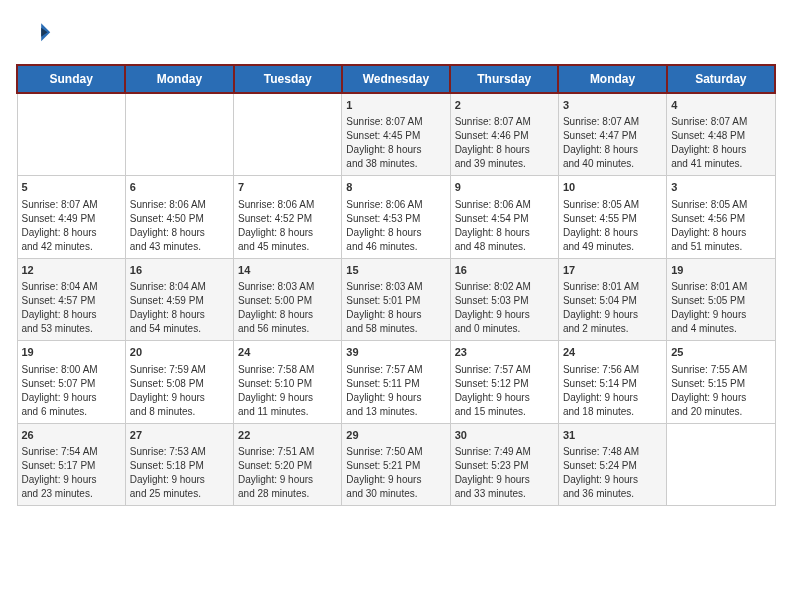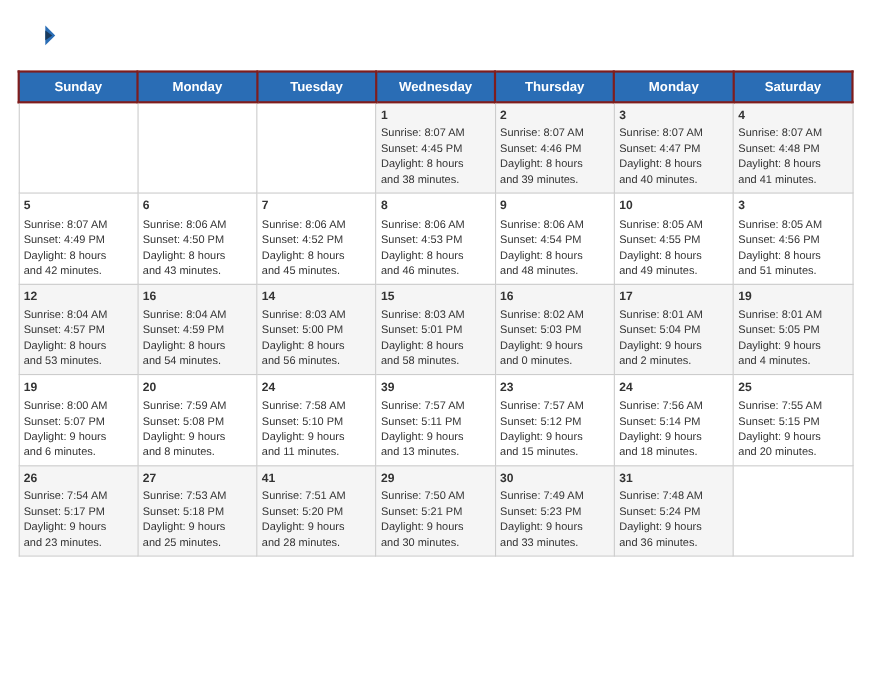--- a/index.html
+++ b/index.html
@@ -159,21 +159,21 @@
           <td><span class="day-num">20</span><span>Sunrise: 7:59 AM<br></span><span>Sunset: 5:08 PM<br></span><span>Daylight: 9 hours<br></span><span>and 8 minutes.<br></span></td>
           <td><span class="day-num">24</span><span>Sunrise: 7:58 AM<br></span><span>Sunset: 5:10 PM<br></span><span>Daylight: 9 hours<br></span><span>and 11 minutes.<br></span></td>
           <td><span class="day-num">39</span><span>Sunrise: 7:57 AM<br></span><span>Sunset: 5:11 PM<br></span><span>Daylight: 9 hours<br></span><span>and 13 minutes.<br></span></td>
           <td><span class="day-num">23</span><span>Sunrise: 7:57 AM<br></span><span>Sunset: 5:12 PM<br></span><span>Daylight: 9 hours<br></span><span>and 15 minutes.<br></span></td>
           <td><span class="day-num">24</span><span>Sunrise: 7:56 AM<br></span><span>Sunset: 5:14 PM<br></span><span>Daylight: 9 hours<br></span><span>and 18 minutes.<br></span></td>
           <td><span class="day-num">25</span><span>Sunrise: 7:55 AM<br></span><span>Sunset: 5:15 PM<br></span><span>Daylight: 9 hours<br></span><span>and 20 minutes.<br></span></td>
         </tr>
         <tr>
           <td><span class="day-num">26</span><span>Sunrise: 7:54 AM<br></span><span>Sunset: 5:17 PM<br></span><span>Daylight: 9 hours<br></span><span>and 23 minutes.<br></span></td>
           <td><span class="day-num">27</span><span>Sunrise: 7:53 AM<br></span><span>Sunset: 5:18 PM<br></span><span>Daylight: 9 hours<br></span><span>and 25 minutes.<br></span></td>
-          <td><span class="day-num">41</span><span>Sunrise: 7:51 AM<br></span><span>Sunset: 5:20 PM<br></span><span>Daylight: 9 hours<br></span><span>and 28 minutes.<br></span></td>
+          <td><span class="day-num">22</span><span>Sunrise: 7:51 AM<br></span><span>Sunset: 5:20 PM<br></span><span>Daylight: 9 hours<br></span><span>and 28 minutes.<br></span></td>
           <td><span class="day-num">29</span><span>Sunrise: 7:50 AM<br></span><span>Sunset: 5:21 PM<br></span><span>Daylight: 9 hours<br></span><span>and 30 minutes.<br></span></td>
           <td><span class="day-num">30</span><span>Sunrise: 7:49 AM<br></span><span>Sunset: 5:23 PM<br></span><span>Daylight: 9 hours<br></span><span>and 33 minutes.<br></span></td>
           <td><span class="day-num">31</span><span>Sunrise: 7:48 AM<br></span><span>Sunset: 5:24 PM<br></span><span>Daylight: 9 hours<br></span><span>and 36 minutes.<br></span></td>
           <td class="empty"></td>
         </tr>
       </tbody>
   </table>
 </div>
 
 </body></html>

